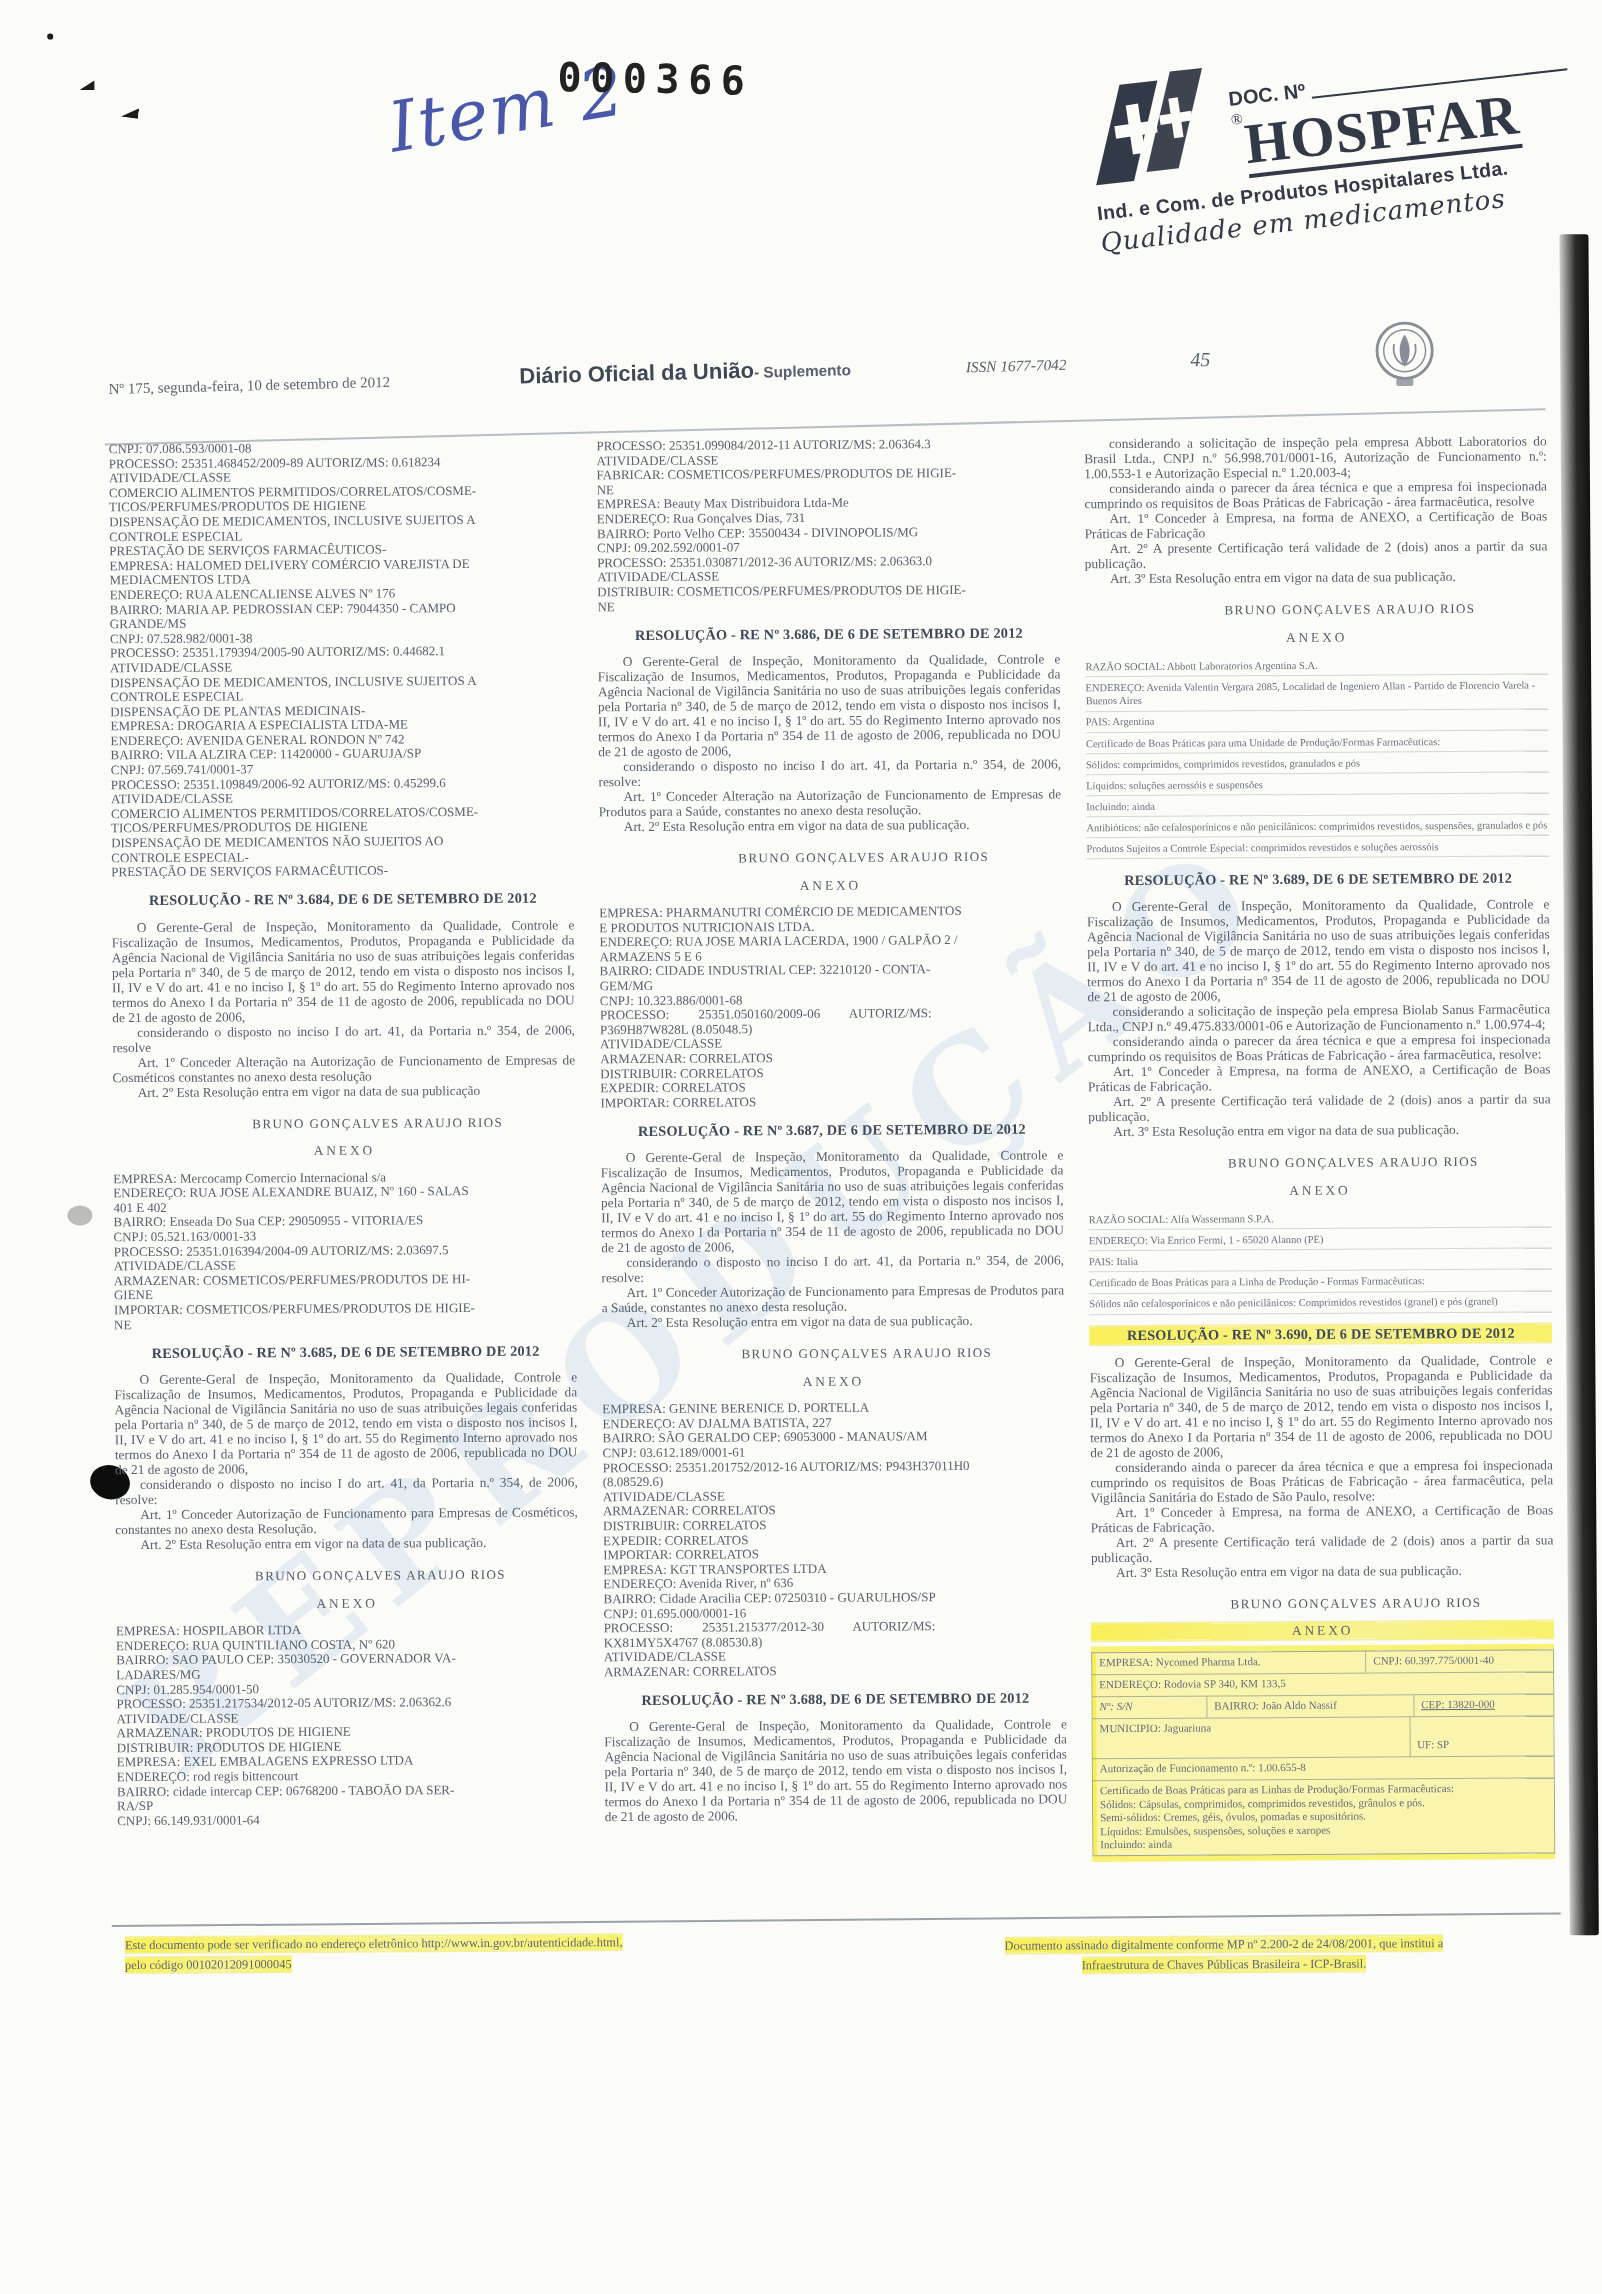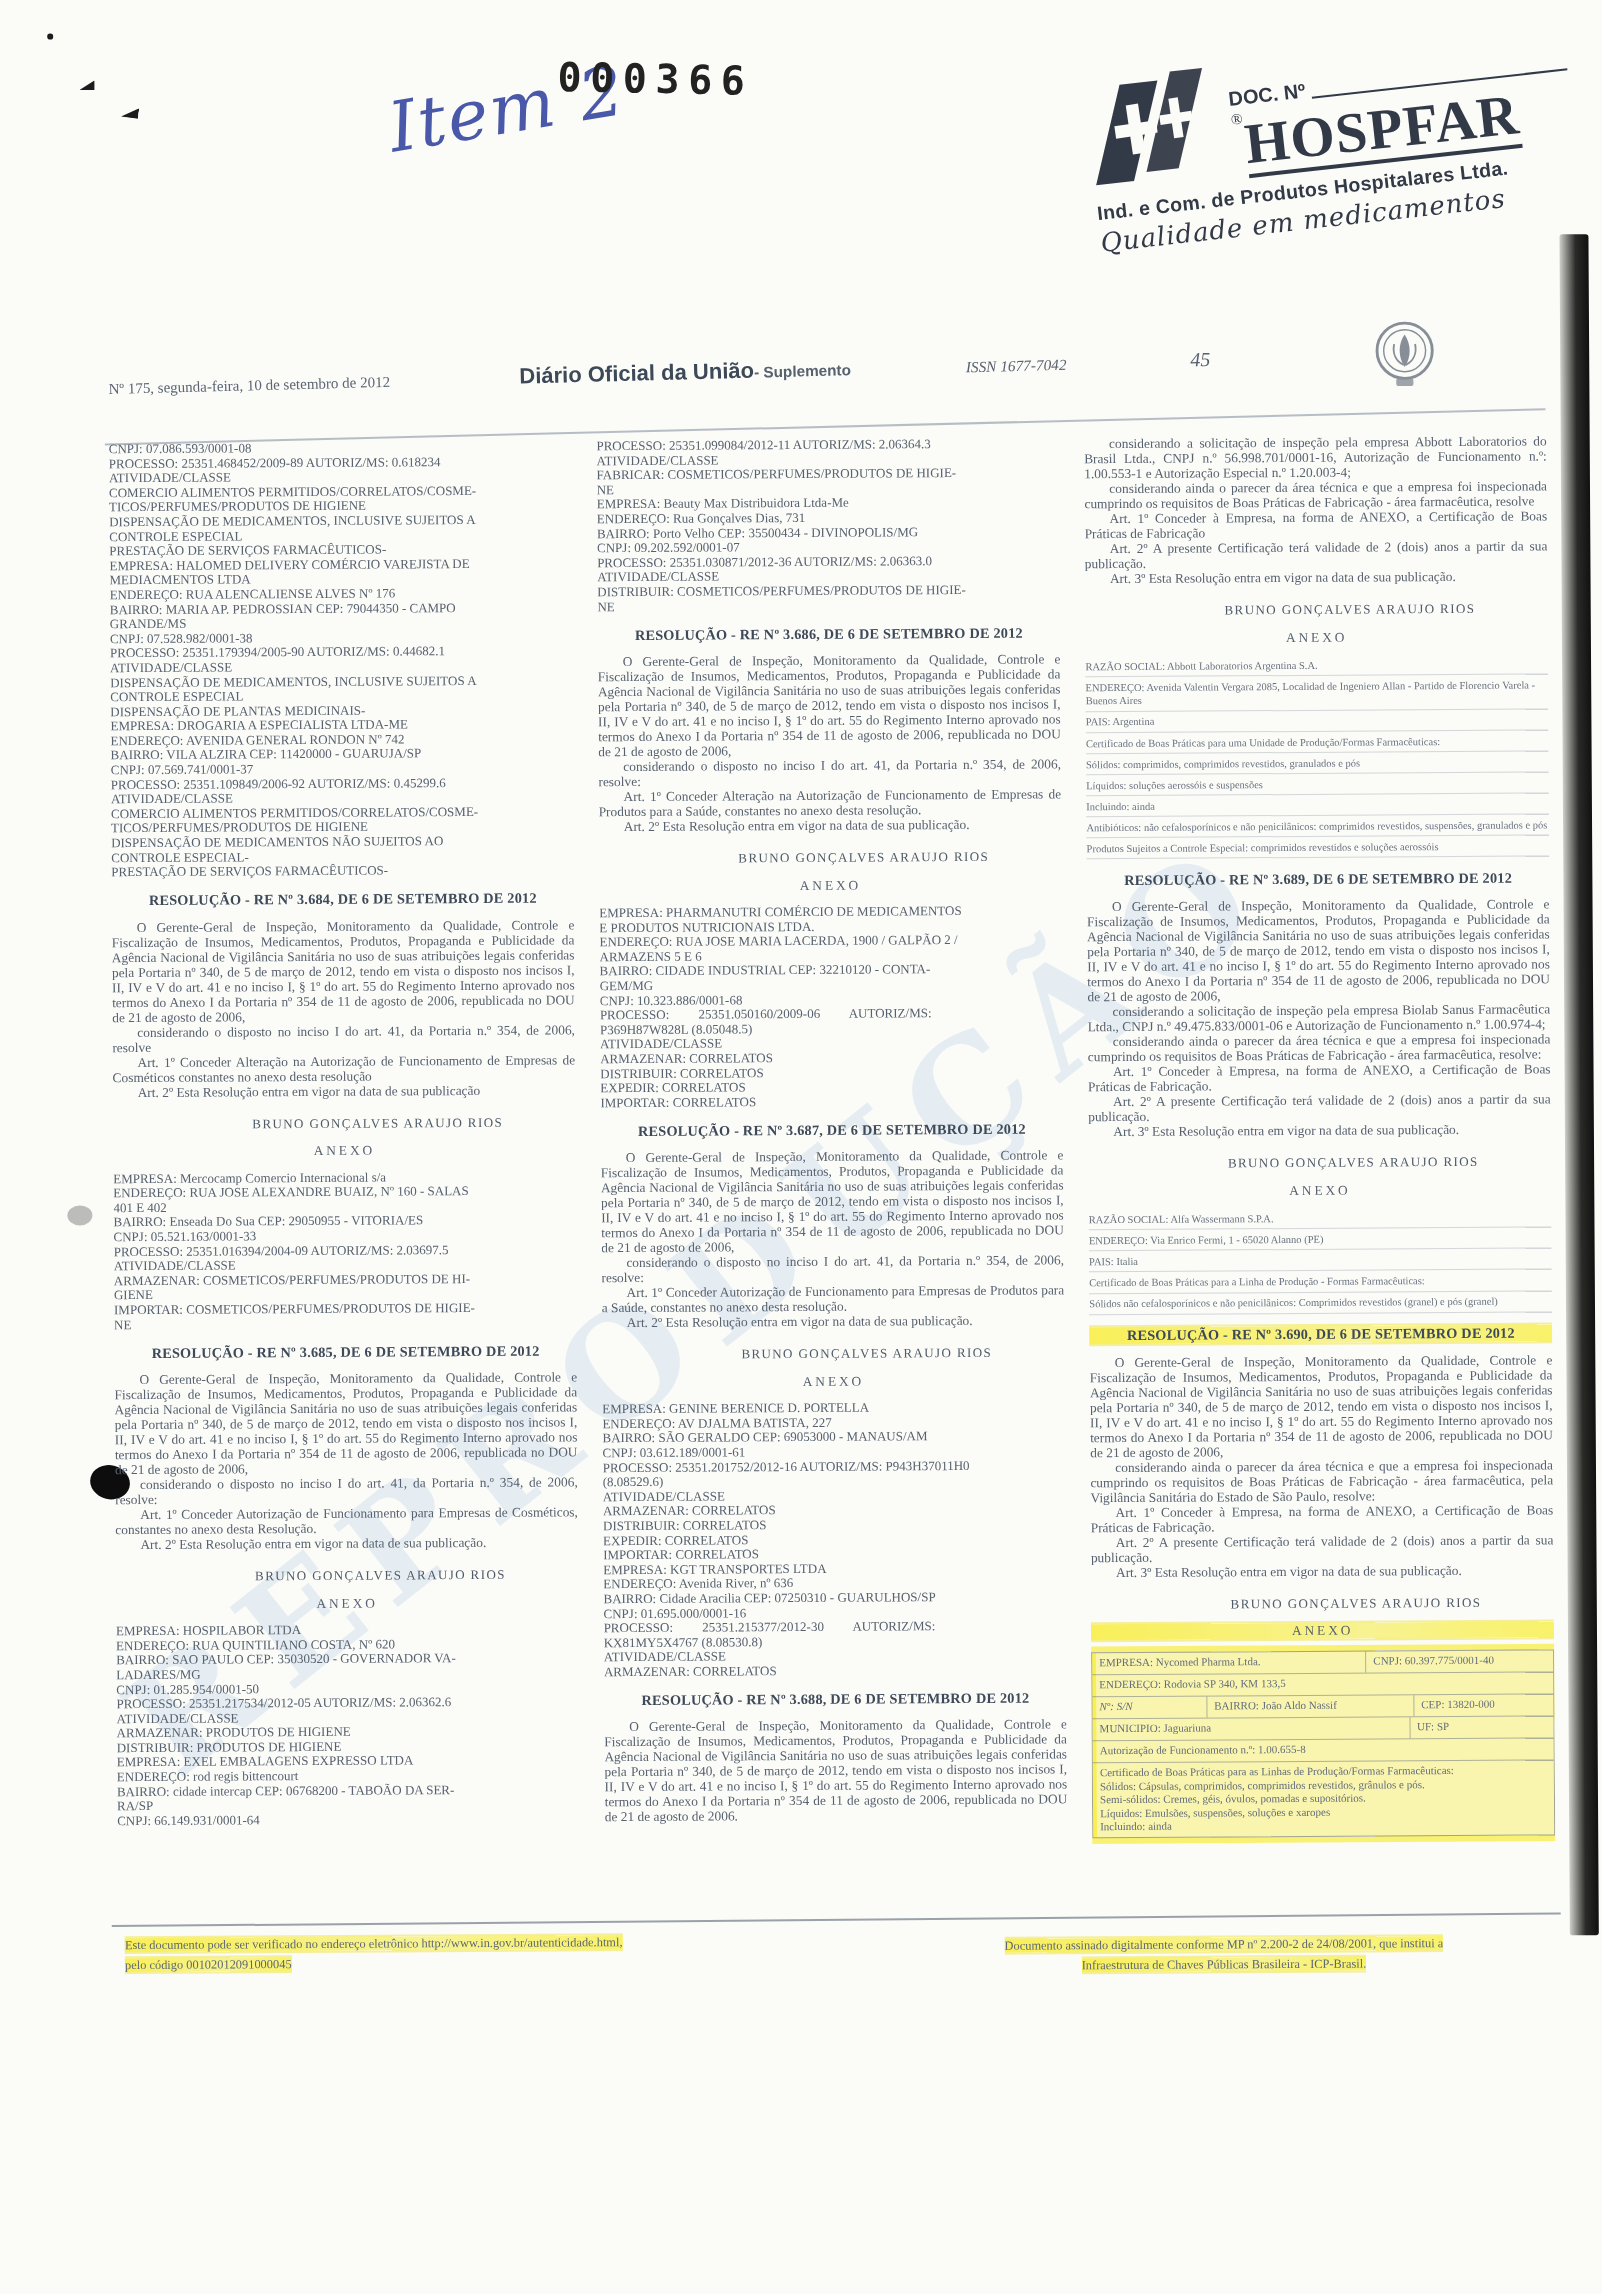--- a/index.html
+++ b/index.html
@@ -353,25 +353,25 @@
           <div class="trow">
             <div class="tcell" style="flex-basis: 60%;">EMPRESA: Nycomed Pharma Ltda.</div>
             <div class="tcell" style="flex-basis: 40%;">CNPJ: 60.397.775/0001-40</div>
           </div>
           <div class="trow">
             <div class="tcell" style="flex-basis: 100%;">ENDEREÇO: Rodovia SP 340, KM 133,5</div>
           </div>
           <div class="trow">
             <div class="tcell" style="flex-basis: 24%; font-style: italic;">Nº: S/N</div>
             <div class="tcell" style="flex-basis: 46%;">BAIRRO: João Aldo Nassif</div>
-            <div class="tcell" style="flex-basis: 30%;">CEP: 13820-000</div>
+            <div class="tcell" style="flex-basis: 30%; text-decoration: underline;">CEP: 13820-000</div>
           </div>
           <div class="trow">
             <div class="tcell" style="flex-basis: 70%;">MUNICIPIO: Jaguariuna</div>
-            <div class="tcell" style="flex-basis: 30%;">UF: SP</div>
+            <div class="tcell" style="flex-basis: 30%; margin-top: 18px;">UF: SP</div>
           </div>
           <div class="trow">
             <div class="tcell" style="flex-basis: 100%;">Autorização de Funcionamento n.º: 1.00.655-8</div>
           </div>
           <div class="trow">
             <div class="tcell" style="flex-basis: 100%;">Certificado de Boas Práticas para as Linhas de Produção/Formas Farmacêuticas:
 Sólidos: Cápsulas, comprimidos, comprimidos revestidos, grânulos e pós.
 Semi-sólidos: Cremes, géis, óvulos, pomadas e supositórios.
 Líquidos: Emulsões, suspensões, soluções e xaropes
 Incluindo: ainda</div>

